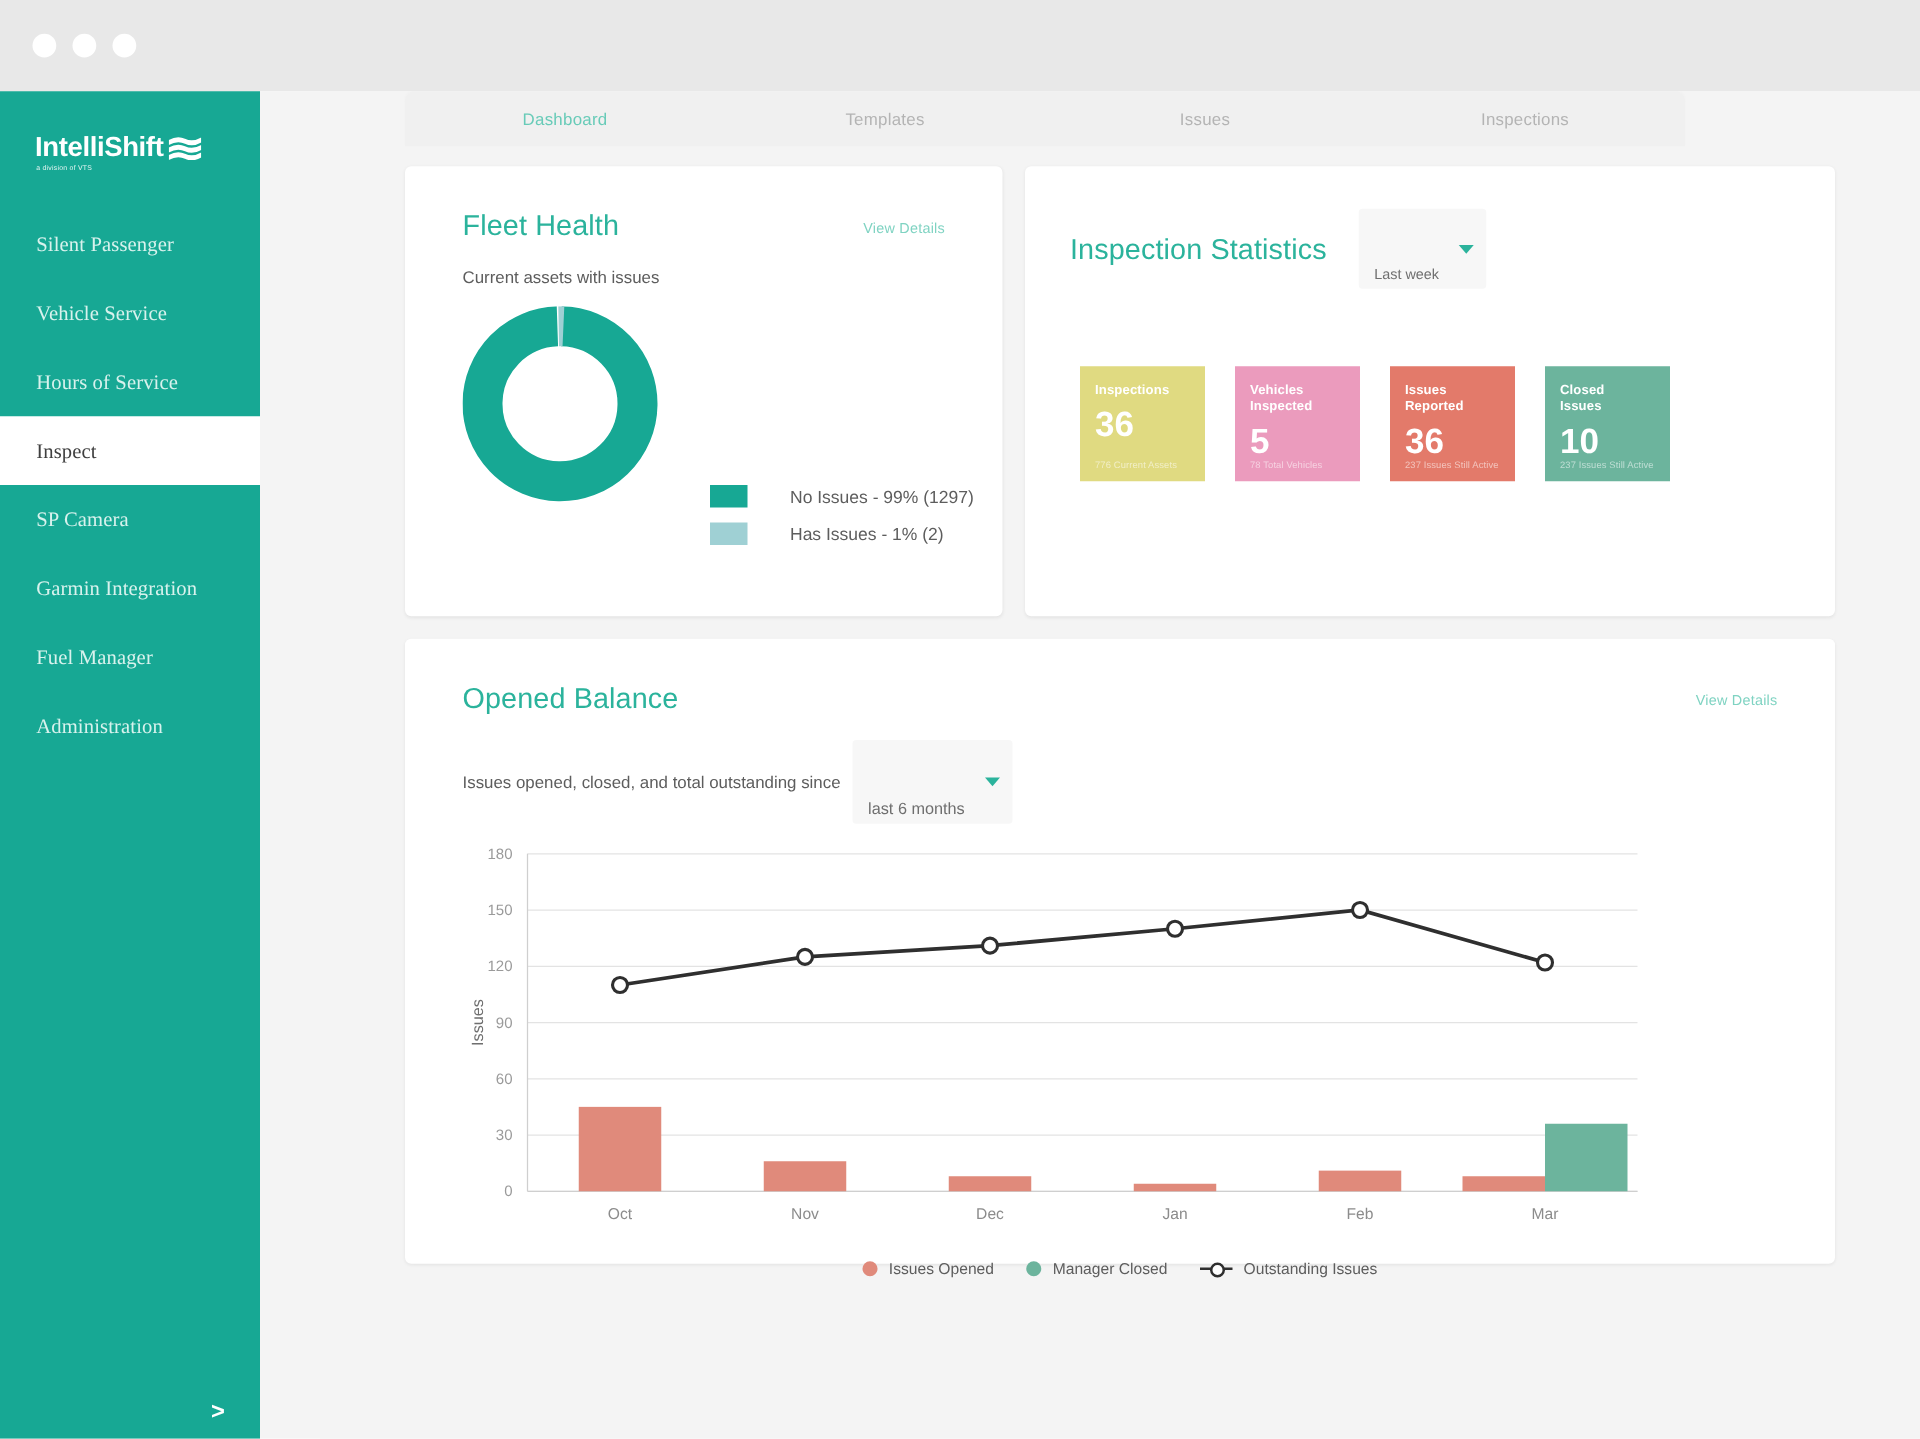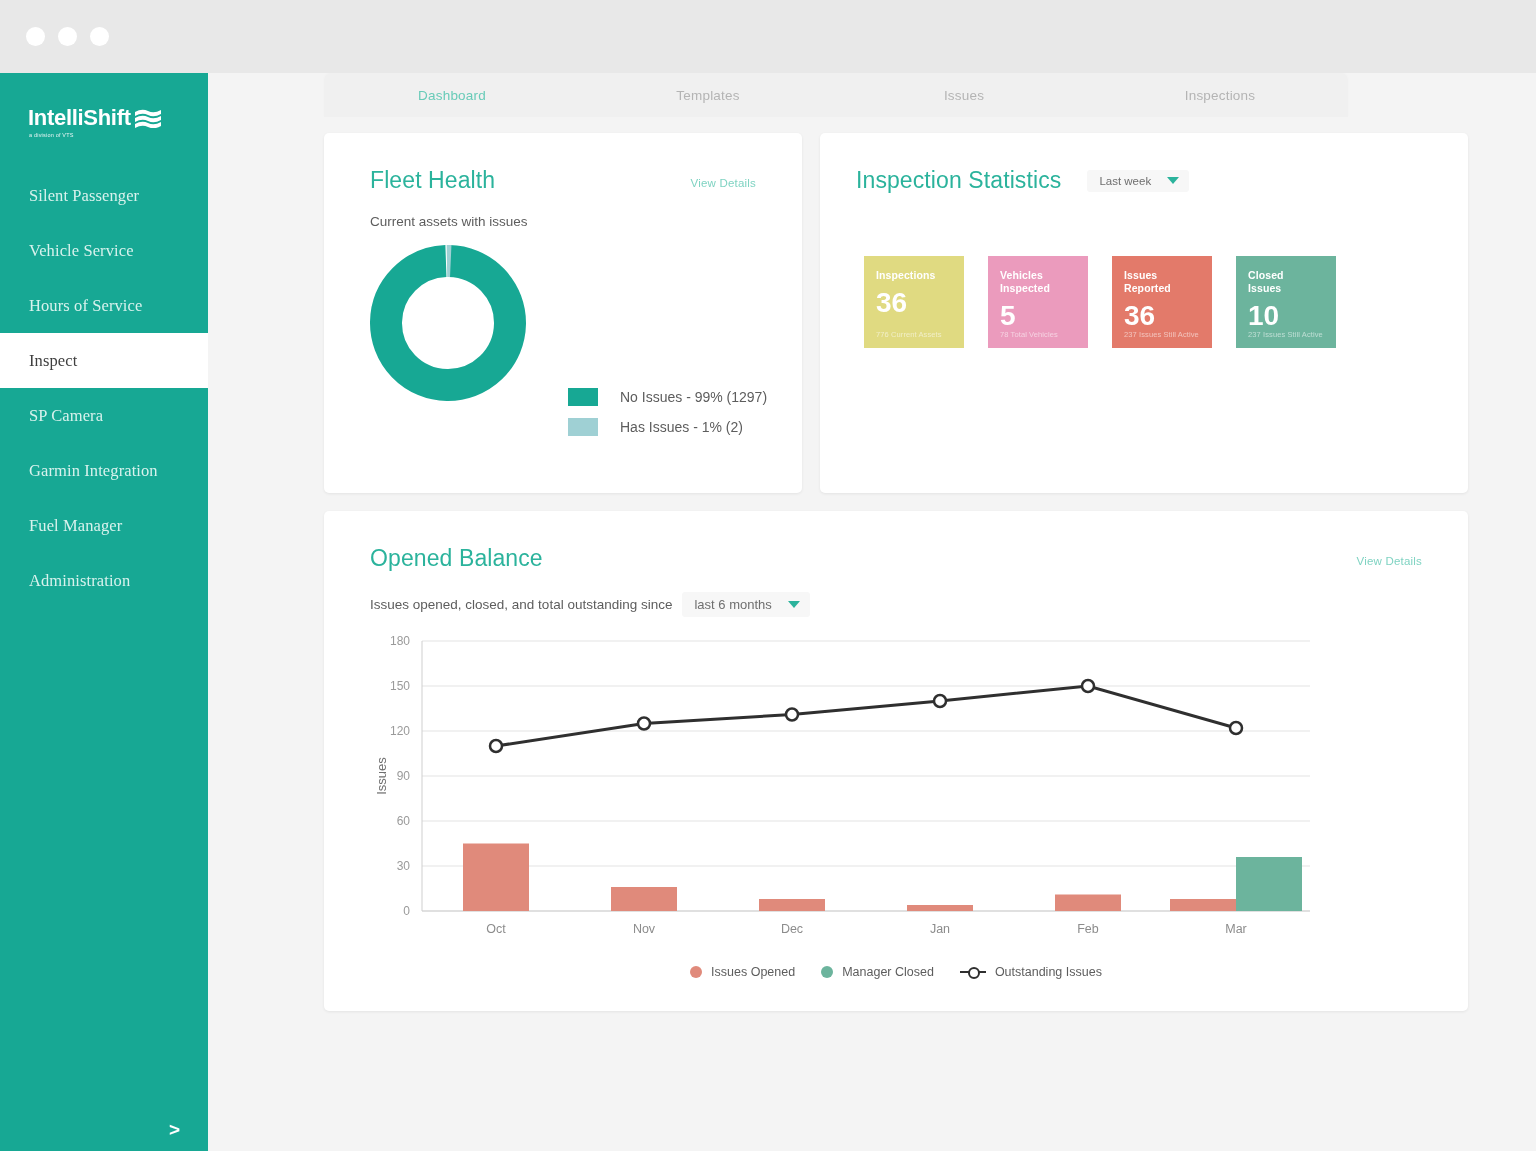--- a/index.html
+++ b/index.html
@@ -197,30 +197,30 @@
     margin-top: 20px;
     font-size: 13.5px;
     color: #5d5d5d;
   }
 
   
   .donut-wrap { margin-top: 16px; }
   .legend { position: absolute; left: 244px; top: 255px; }
   .legend-row { display: flex; align-items: center; margin-bottom: 12px; }
   .legend-swatch { width: 30px; height: 18px; flex: 0 0 30px; }
-  .legend-label { margin-left: 22px; font-size: 14px; color: #5d5d5d; white-space: nowrap; }
+  .legend-label { margin-left: 34px; font-size: 14px; color: #5d5d5d; white-space: nowrap; }
 
   
   .dropdown {
     display: inline-flex; align-items: center; gap: 16px;
     background: #f7f7f7; border-radius: 3px;
     padding: 5px 10px 5px 12px;
     cursor: pointer;
   }
-  .dropdown .dd-label { font-size: 11.5px; color: #6f6f6f; }
+  .dropdown .dd-label { font-size: 11.5px; color: #6f6f6f; margin-top: 42px; }
   .dd-caret {
     width: 0; height: 0;
     border-left: 6px solid transparent;
     border-right: 6px solid transparent;
     border-top: 7px solid #2bb39c;
   }
 
   .stat-head { display: flex; align-items: center; gap: 26px; }
 
   

